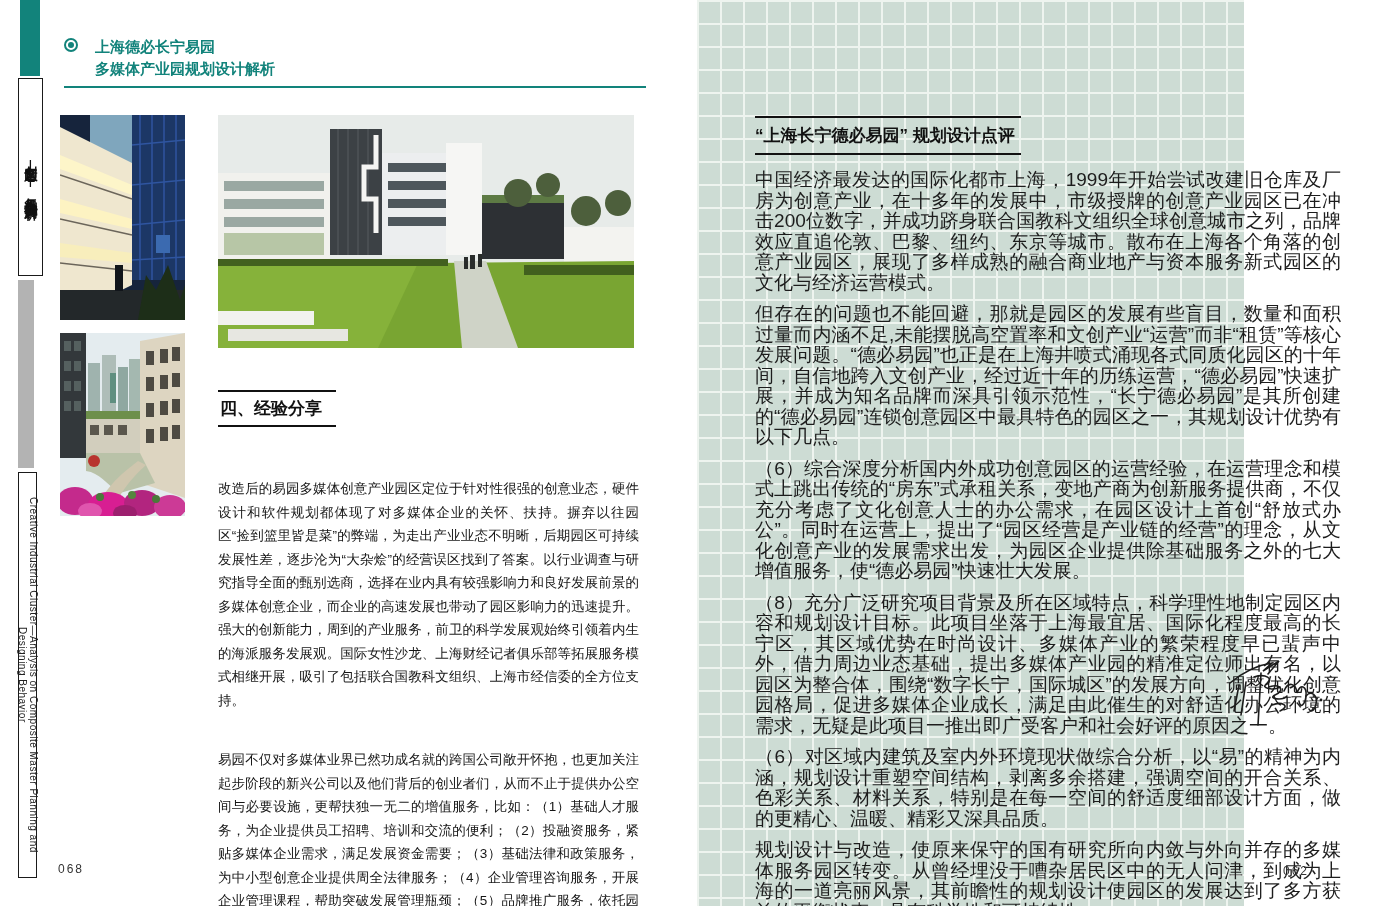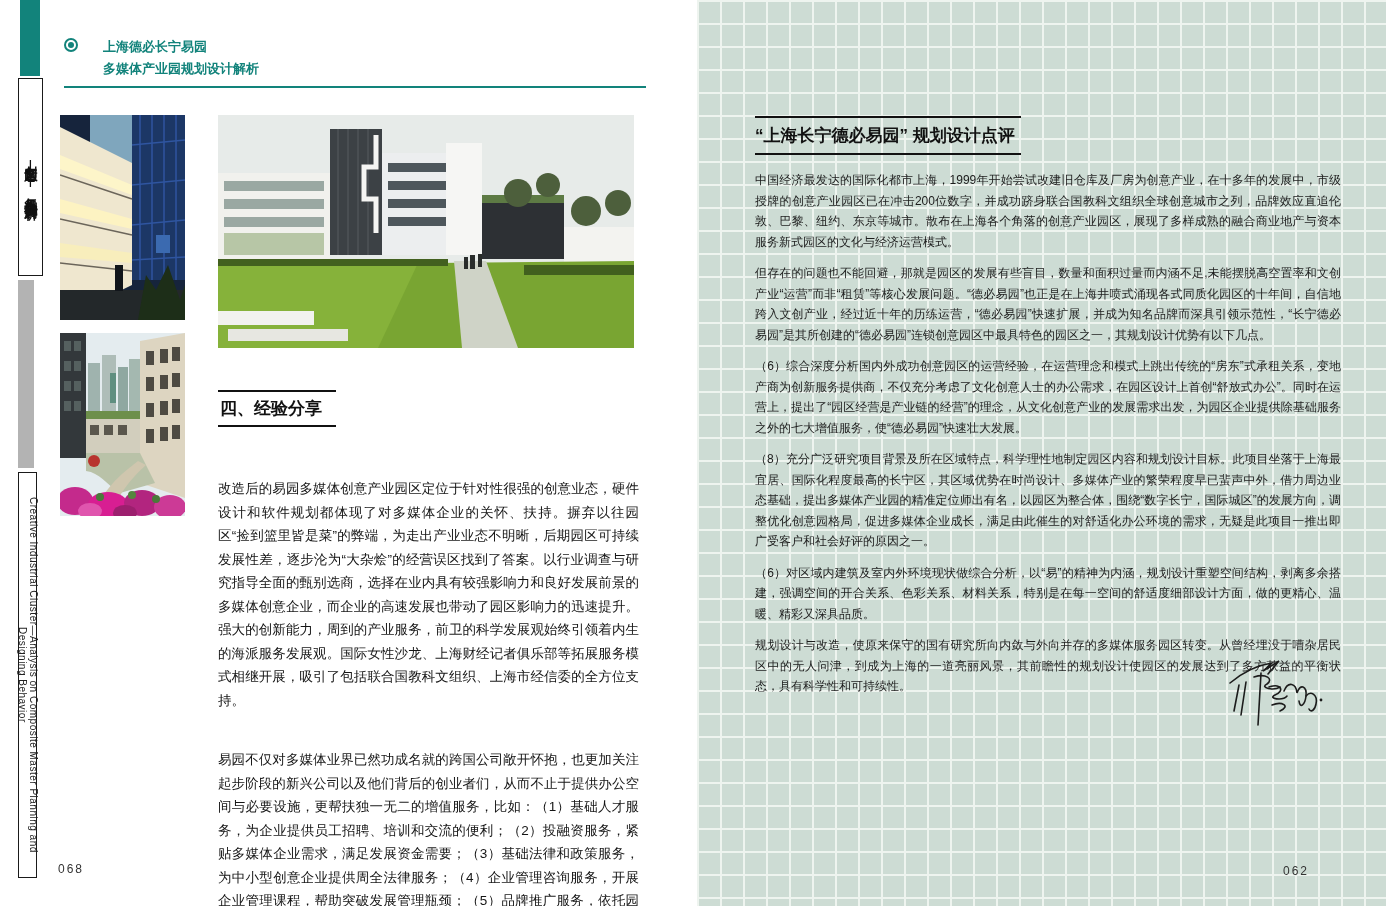--- a/index.html
+++ b/index.html
@@ -20,21 +20,21 @@
     text-align:center; letter-spacing:1px;
   }
   .edge-zh { left:18px; top:78px; width:25px; height:198px; font-size:13px; font-weight:bold; color:#111; }
   .edge-gray { position:absolute; left:18px; top:280px; width:16px; height:188px; background:#b3b3b3; }
   .edge-en { left:18px; top:472px; width:19px; height:406px; font-size:10px; color:#222; letter-spacing:0.5px; }
 
   
   .lp-header { position:absolute; left:64px; top:36px; display:flex; align-items:flex-start; }
   .hdr-icon { width:14px; height:14px; border:2px solid #12837b; border-radius:50%; position:relative; margin-top:2px; flex:0 0 auto; }
   .hdr-icon::after { content:""; position:absolute; inset:2px; background:#12837b; border-radius:50%; }
-  .hdr-text { margin-left:25px; color:#12837b; font-weight:bold; font-size:13px; line-height:22px; }
+  .hdr-text { margin-left:17px; color:#12837b; font-weight:bold; font-size:15px; line-height:22px; }
   .hdr-rule { position:absolute; left:64px; top:86px; width:582px; height:2px; background:#12837b; }
 
   
   .photo { position:absolute; display:block; }
   .photo svg { display:block; }
   .photo-1 { left:60px; top:115px; }
   .photo-2 { left:60px; top:333px; }
   .photo-big { left:218px; top:115px; }
 
   
@@ -48,35 +48,35 @@
     font-size:13.5px; line-height:23.5px; text-align:justify; color:#151515;
     margin-bottom:10px;
     margin-top:36px;
   }
 
   .page-num { position:absolute; font-size:12px; letter-spacing:2px; color:#333; }
   .page-num-left { left:58px; top:862px; }
 
   
   .right-page {
-    position:absolute; left:697px; top:0; width:689px; height:906px;
+    position:absolute; left:697px; top:0; width:547px; height:906px;
     background-color:#cddcd4;
     background-image:
       linear-gradient(to right, #eef4ef 2px, transparent 2px),
       linear-gradient(to bottom, #eef4ef 2px, transparent 2px);
     background-size:23px 23px;
   }
   .rp-title-wrap { position:absolute; left:58px; top:116px; }
   .rp-title {
     display:inline-block; border-top:2px solid #111; border-bottom:2px solid #111;
     padding:6px 6px 6px 0; font-size:17px; font-weight:bold; color:#111;
   }
   .rp-text { position:absolute; left:58px; top:170px; width:586px; }
   .rp-text p {
-    font-size:12px; line-height:20.5px; text-align:justify; color:#1c1c1c;
+    font-size:19px; line-height:20.5px; text-align:justify; color:#1c1c1c;
     margin-bottom:11px;
   }
   .signature { position:absolute; left:525px; top:655px; }
 </style>
 </head>
 <body>
 
 <div class="edge-teal"></div>
 <div class="edge-box edge-zh">创意园区——复合规划设计行为解析</div>
 <div class="edge-gray"></div>

